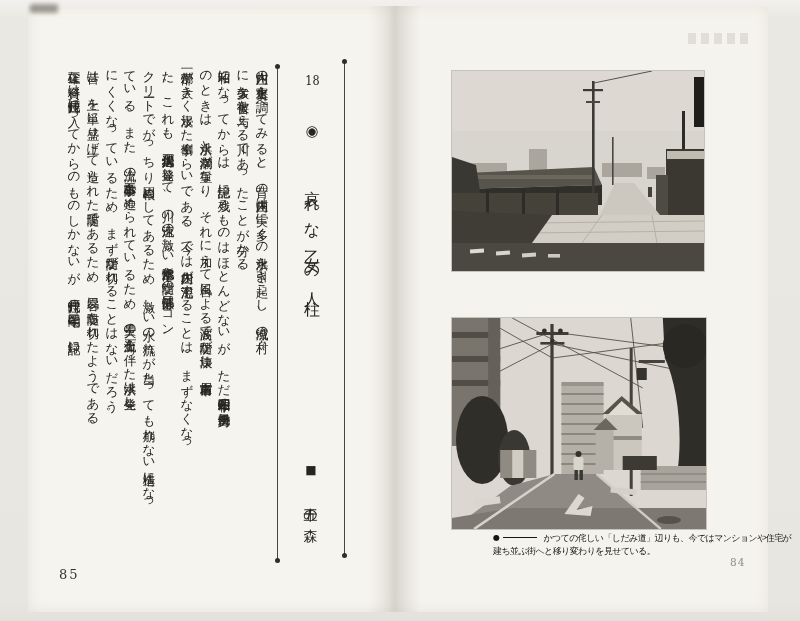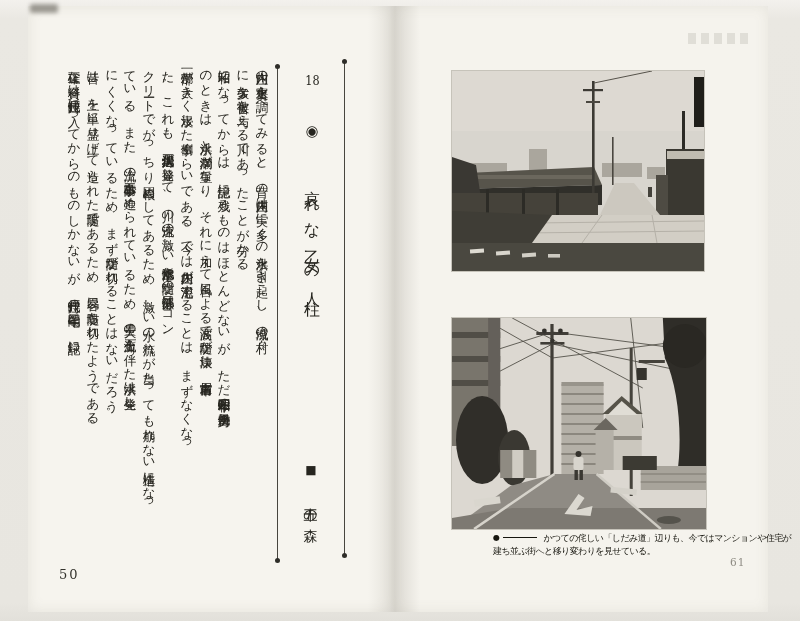--- a/index.html
+++ b/index.html
@@ -80,21 +80,21 @@
   <div class="abs vtext vcol c2">昭和になってからは、記憶に残るものはほとんどないが、ただ昭和三十四年の伊勢湾台風</div>
   <div class="abs vtext vcol c3">のときは、洪水と満潮が重なり、それに加えて台風による高波で堤防が決壊し、名古屋市南</div>
   <div class="abs vtext vcol c4">部一帯が大きく浸水した事例ぐらいである。今では庄内川が氾濫することは、まずなくなっ</div>
   <div class="abs vtext vcol c5">た。これも、近代河川工法が発達して、川の流速の激しい低水路部や堤防の法尻部分はコン</div>
   <div class="abs vtext vcol c6">クリートでがっちり根固めしてあるため、激しい水の流れが当たっても崩れない構造になっ</div>
   <div class="abs vtext vcol c7">ている。また、上流の砂防工事も進められているため、大量の土石流を伴った洪水は発生し</div>
   <div class="abs vtext vcol c8">にくくなっているため、まず堤防が切れることはないだろう。</div>
   <div class="abs vtext vcol c9">昔は、土を単に盛り上げて造られた堤防であるため、容易に堤防も切れたようである。</div>
   <div class="abs vtext vcol c10">正確な資料は江戸時代に入ってからのものしかないが、江戸時代の二七〇年間に、記録に</div>
 
-  <div class="abs" id="pn-left">50</div>
+  <div class="abs" id="pn-left">85</div>
 
   <div class="abs photo" id="photo1">
     <svg viewBox="0 0 252 200" preserveAspectRatio="none">
       <rect x="0" y="0" width="252" height="200" fill="#d8d5ce"></rect>
       <rect x="0" y="0" width="252" height="60" fill="#ddd9d2"></rect>
 
       <g fill="#aaa69d">
         <rect x="77" y="78" width="18" height="24"></rect>
         <rect x="10" y="92" width="45" height="12"></rect>
         <rect x="150" y="92" width="40" height="14"></rect>
@@ -246,15 +246,15 @@
         <rect x="121" y="139" width="10" height="13" rx="2" fill="#d8d5cd"></rect>
         <rect x="122" y="152" width="3.4" height="10" fill="#3a3832"></rect>
         <rect x="127" y="152" width="3.4" height="10" fill="#3a3832"></rect>
       </g>
     </svg>
   </div>
   <div class="abs caption" id="caption2">
     <span class="cap-marker">●</span><span class="cap-lead"></span><span>かつての侘しい「しだみ道」辺りも、今ではマンションや住宅が建ち並ぶ街へと移り変わりを見せている。</span>
   </div>
 
-  <div class="abs" id="pn-right">61</div>
+  <div class="abs" id="pn-right">84</div>
 
 </div>
 
 </body></html>

